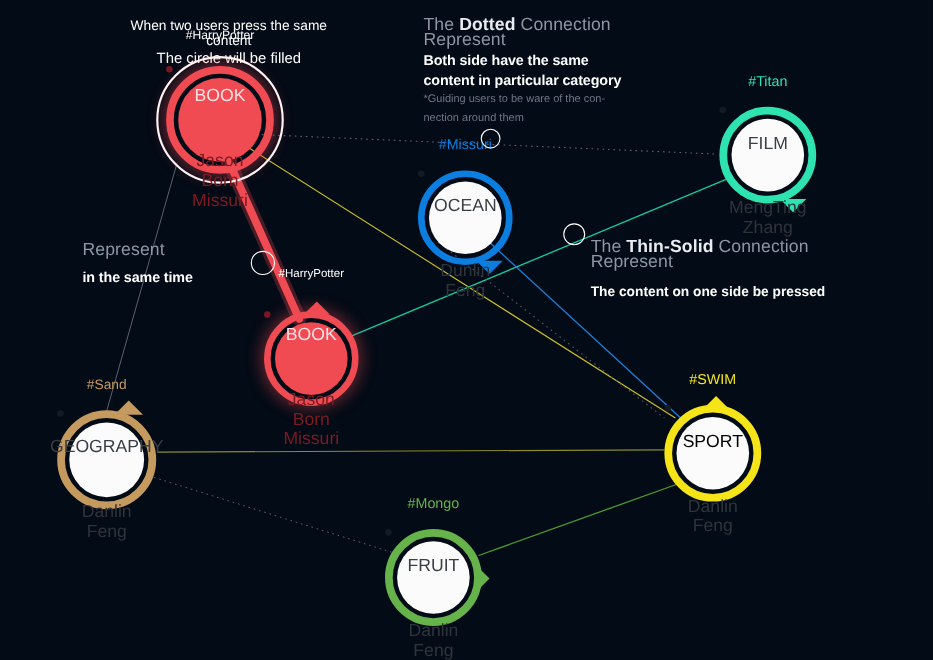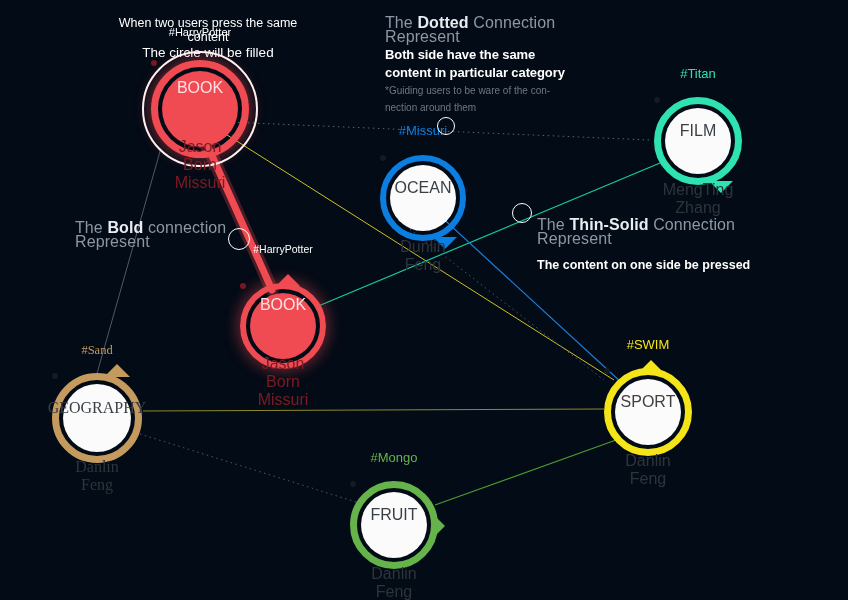--- a/index.html
+++ b/index.html
@@ -73,22 +73,22 @@
   <div class="anno" id="anno-dotted">
     <div class="lite"><span>The </span><b>Dotted</b><span> Connection</span></div>
     <div class="lite">Represent</div>
     <div class="strong">Both side have the same</div>
     <div class="strong">content in particular category</div>
     <div class="note">*Guiding users to be ware of the con-</div>
     <div class="note">nection around them</div>
   </div>
 
   <div class="anno" id="anno-bold">
-    <div class="lite"><span>The </span><b>Bold</b><span> connection</span></div>
     <div class="lite">Represent</div>
+    <div class="strong">in the same time</div>
   </div>
 
   <div class="anno" id="anno-thinsolid">
     <div class="lite"><span>The </span><b>Thin-Solid</b><span> Connection</span></div>
     <div class="lite">Represent</div>
     <div class="thin">The content on one side be pressed</div>
   </div>
 
   <div id="node-layer">
       <div class="ringwrap" style="left: 151px; top: 60px; width: 98px; height: 98px;">
@@ -130,29 +130,29 @@
           <div class="cat" style="color: rgb(58, 63, 70);">FILM</div>
           <div class="who" style="color: rgb(47, 52, 59);">MengTing Zhang</div>
         </div>
       </div>
       <div class="ringwrap" style="left: 604px; top: 368px; width: 88px; height: 88px;">
         <div class="beak" style="border-left: 12px solid transparent; border-right: 12px solid transparent; border-bottom: 12px solid rgb(245, 229, 24); left: 35.2px; top: -8px;"></div>
         <div class="ring" style="border: 7px solid rgb(245, 229, 24);"></div>
         <div class="ring" style="inset: auto; width: auto; height: auto; position: absolute; border: 3px solid rgb(20, 27, 37);"></div>
         <div class="inner" style="left: 11px; top: 11px; width: 66px; height: 66px; background: rgb(251, 251, 251);">
           <div class="tag" style="font-size: 13px; color: rgb(245, 229, 24);">#SWIM</div>
-          <div class="cat" style="color: #404040;">SPORT</div>
+          <div class="cat" style="color: #000000;">SPORT</div>
           <div class="who" style="color: rgb(47, 52, 59);">Danlin Feng</div>
         </div>
       </div>
       <div class="ringwrap" style="left: 52px; top: 373px; width: 90px; height: 90px;">
         <div class="beak" style="border-left: 13px solid transparent; border-right: 13px solid transparent; border-bottom: 13px solid rgb(197, 154, 94); left: 52.2px; top: -9px;"></div>
         <div class="ring" style="border: 7px solid rgb(197, 154, 94);"></div>
         <div class="ring" style="inset: auto; width: auto; height: auto; position: absolute; border: 3px solid rgb(20, 27, 37);"></div>
-        <div class="inner" style="left: 11px; top: 11px; width: 68px; height: 68px; background: rgb(251, 251, 251); font-family: Liberation Serif, serif;">
+        <div class="inner" style="left: 11px; top: 11px; width: 68px; height: 68px; background: rgb(251, 251, 251);">
           <div class="tag" style="font-size: 12.5px; color: rgb(197, 154, 94);">#Sand</div>
           <div class="cat" style="color: rgb(58, 63, 70);">GEOGRAPHY</div>
           <div class="who" style="color: rgb(47, 52, 59);">Danlin Feng</div>
         </div>
       </div>
       <div class="ringwrap" style="left: 350px; top: 481px; width: 88px; height: 88px;">
         <div class="beak" style="border-left: 12px solid rgb(101, 179, 74); border-right: none; border-top: 12px solid transparent; border-bottom: 12px solid transparent; left: 83px; top: 33.44px;"></div>
         <div class="ring" style="border: 7px solid rgb(101, 179, 74);"></div>
         <div class="ring" style="inset: auto; width: auto; height: auto; position: absolute; border: 3px solid rgb(20, 27, 37);"></div>
         <div class="inner" style="left: 11px; top: 11px; width: 66px; height: 66px; background: rgb(251, 251, 251);">

